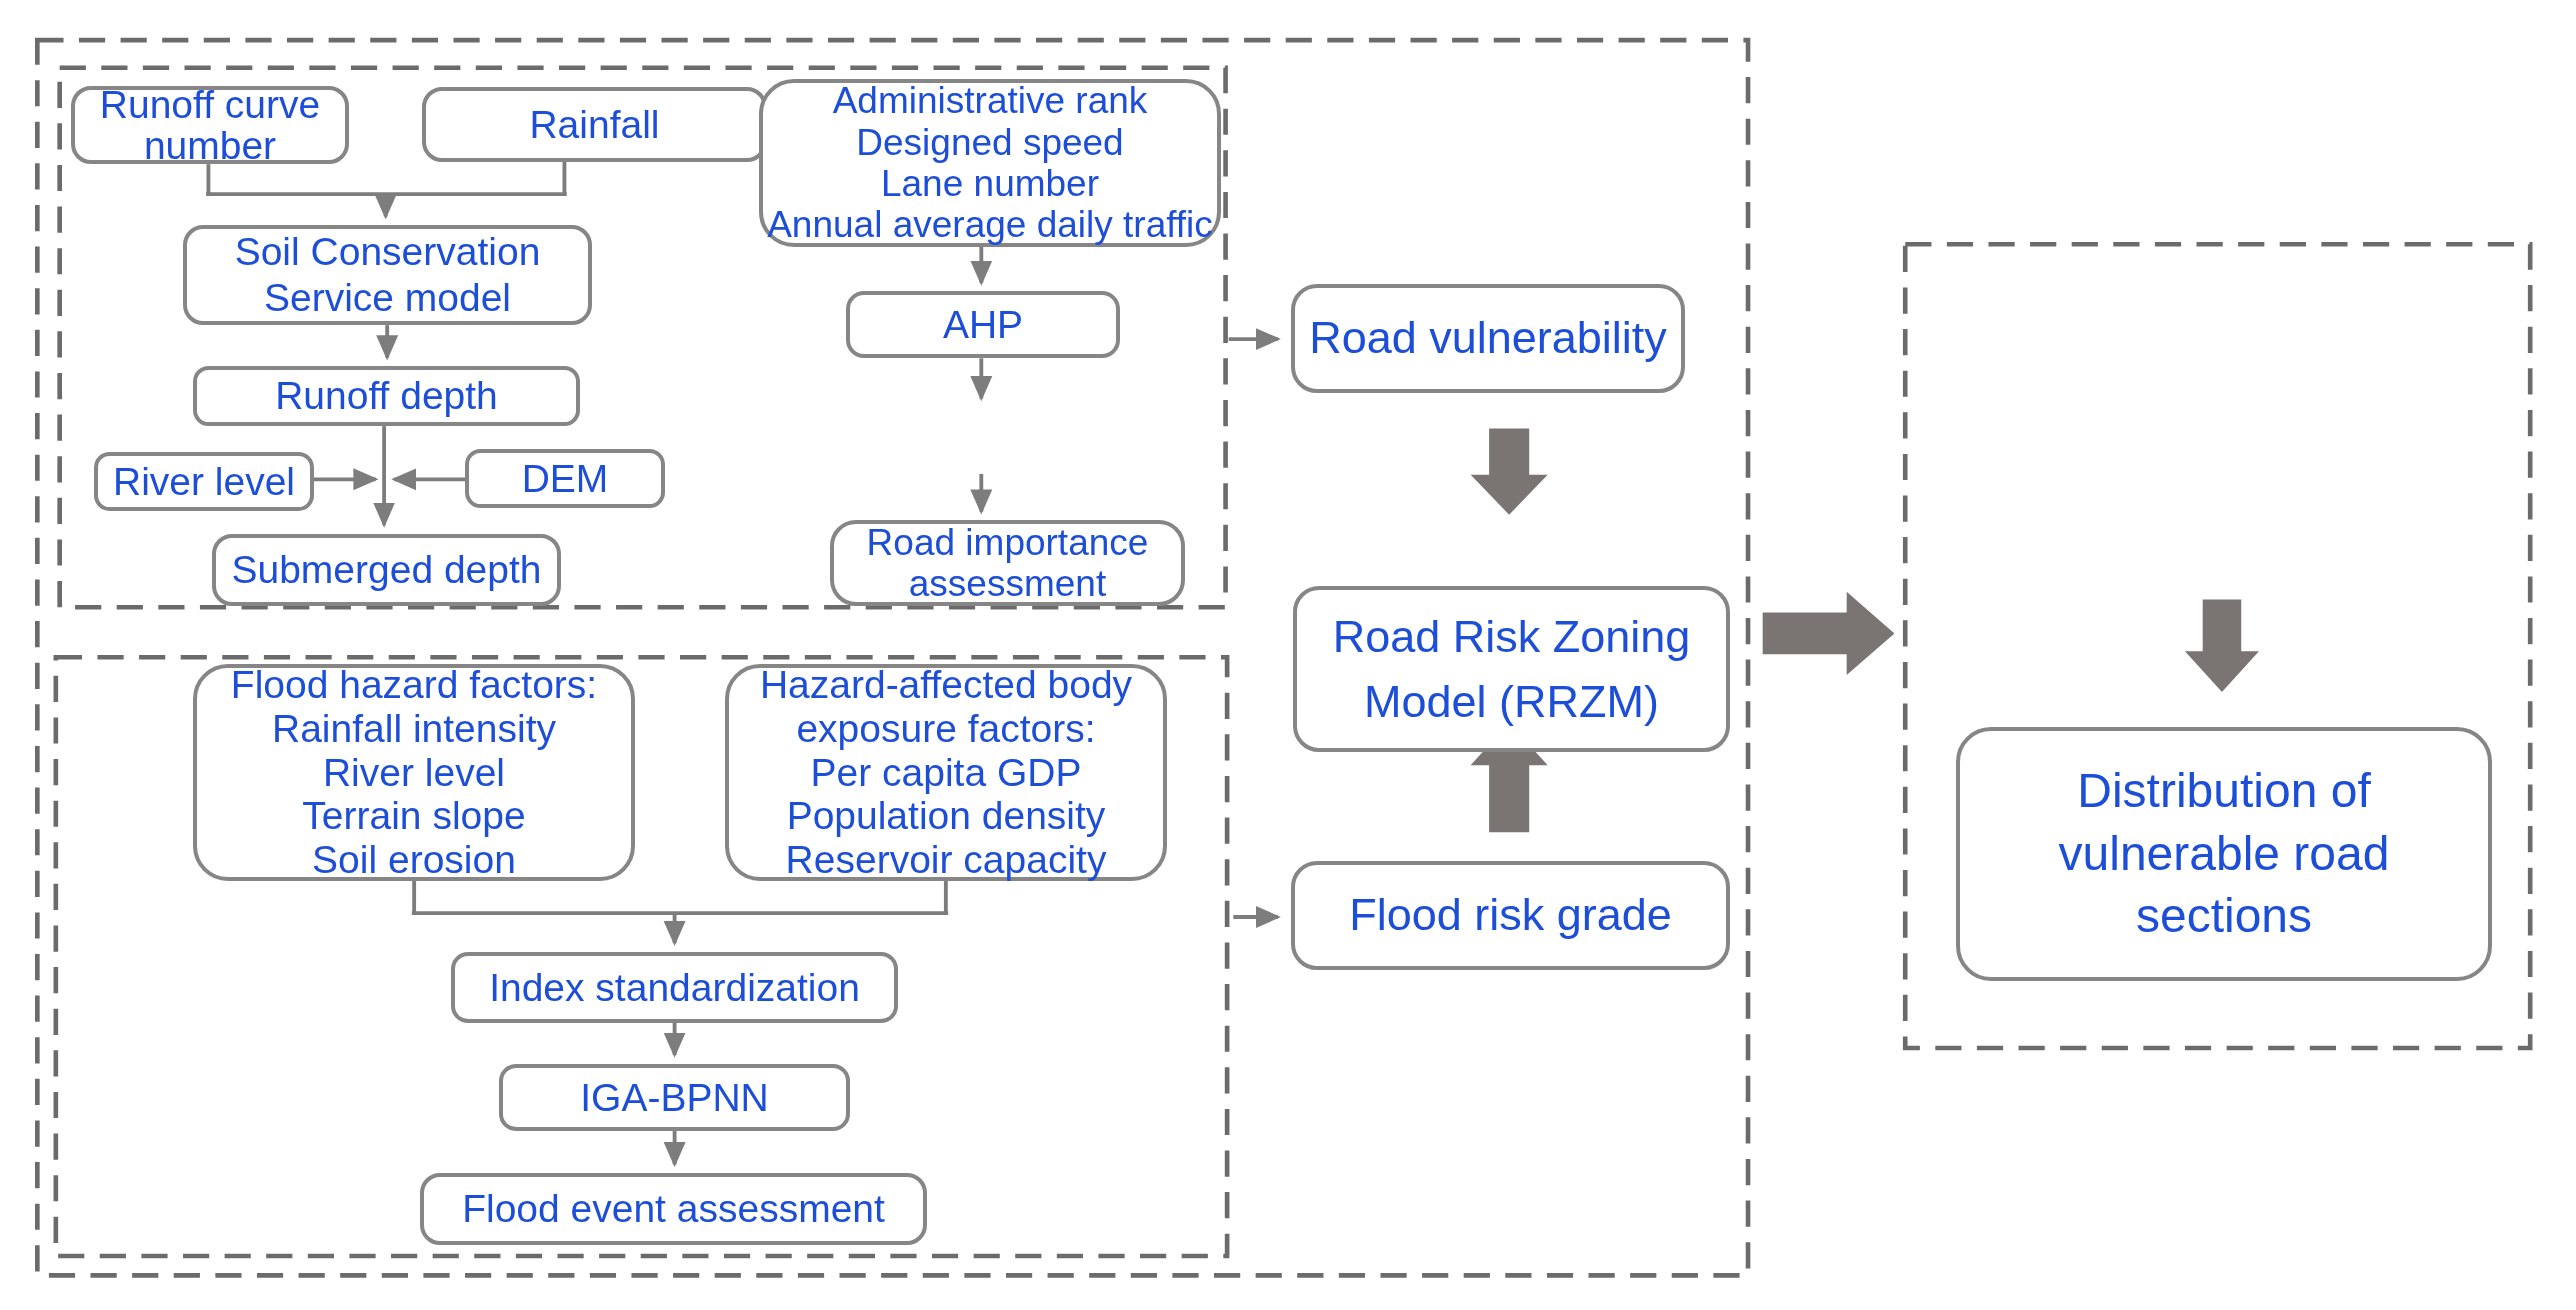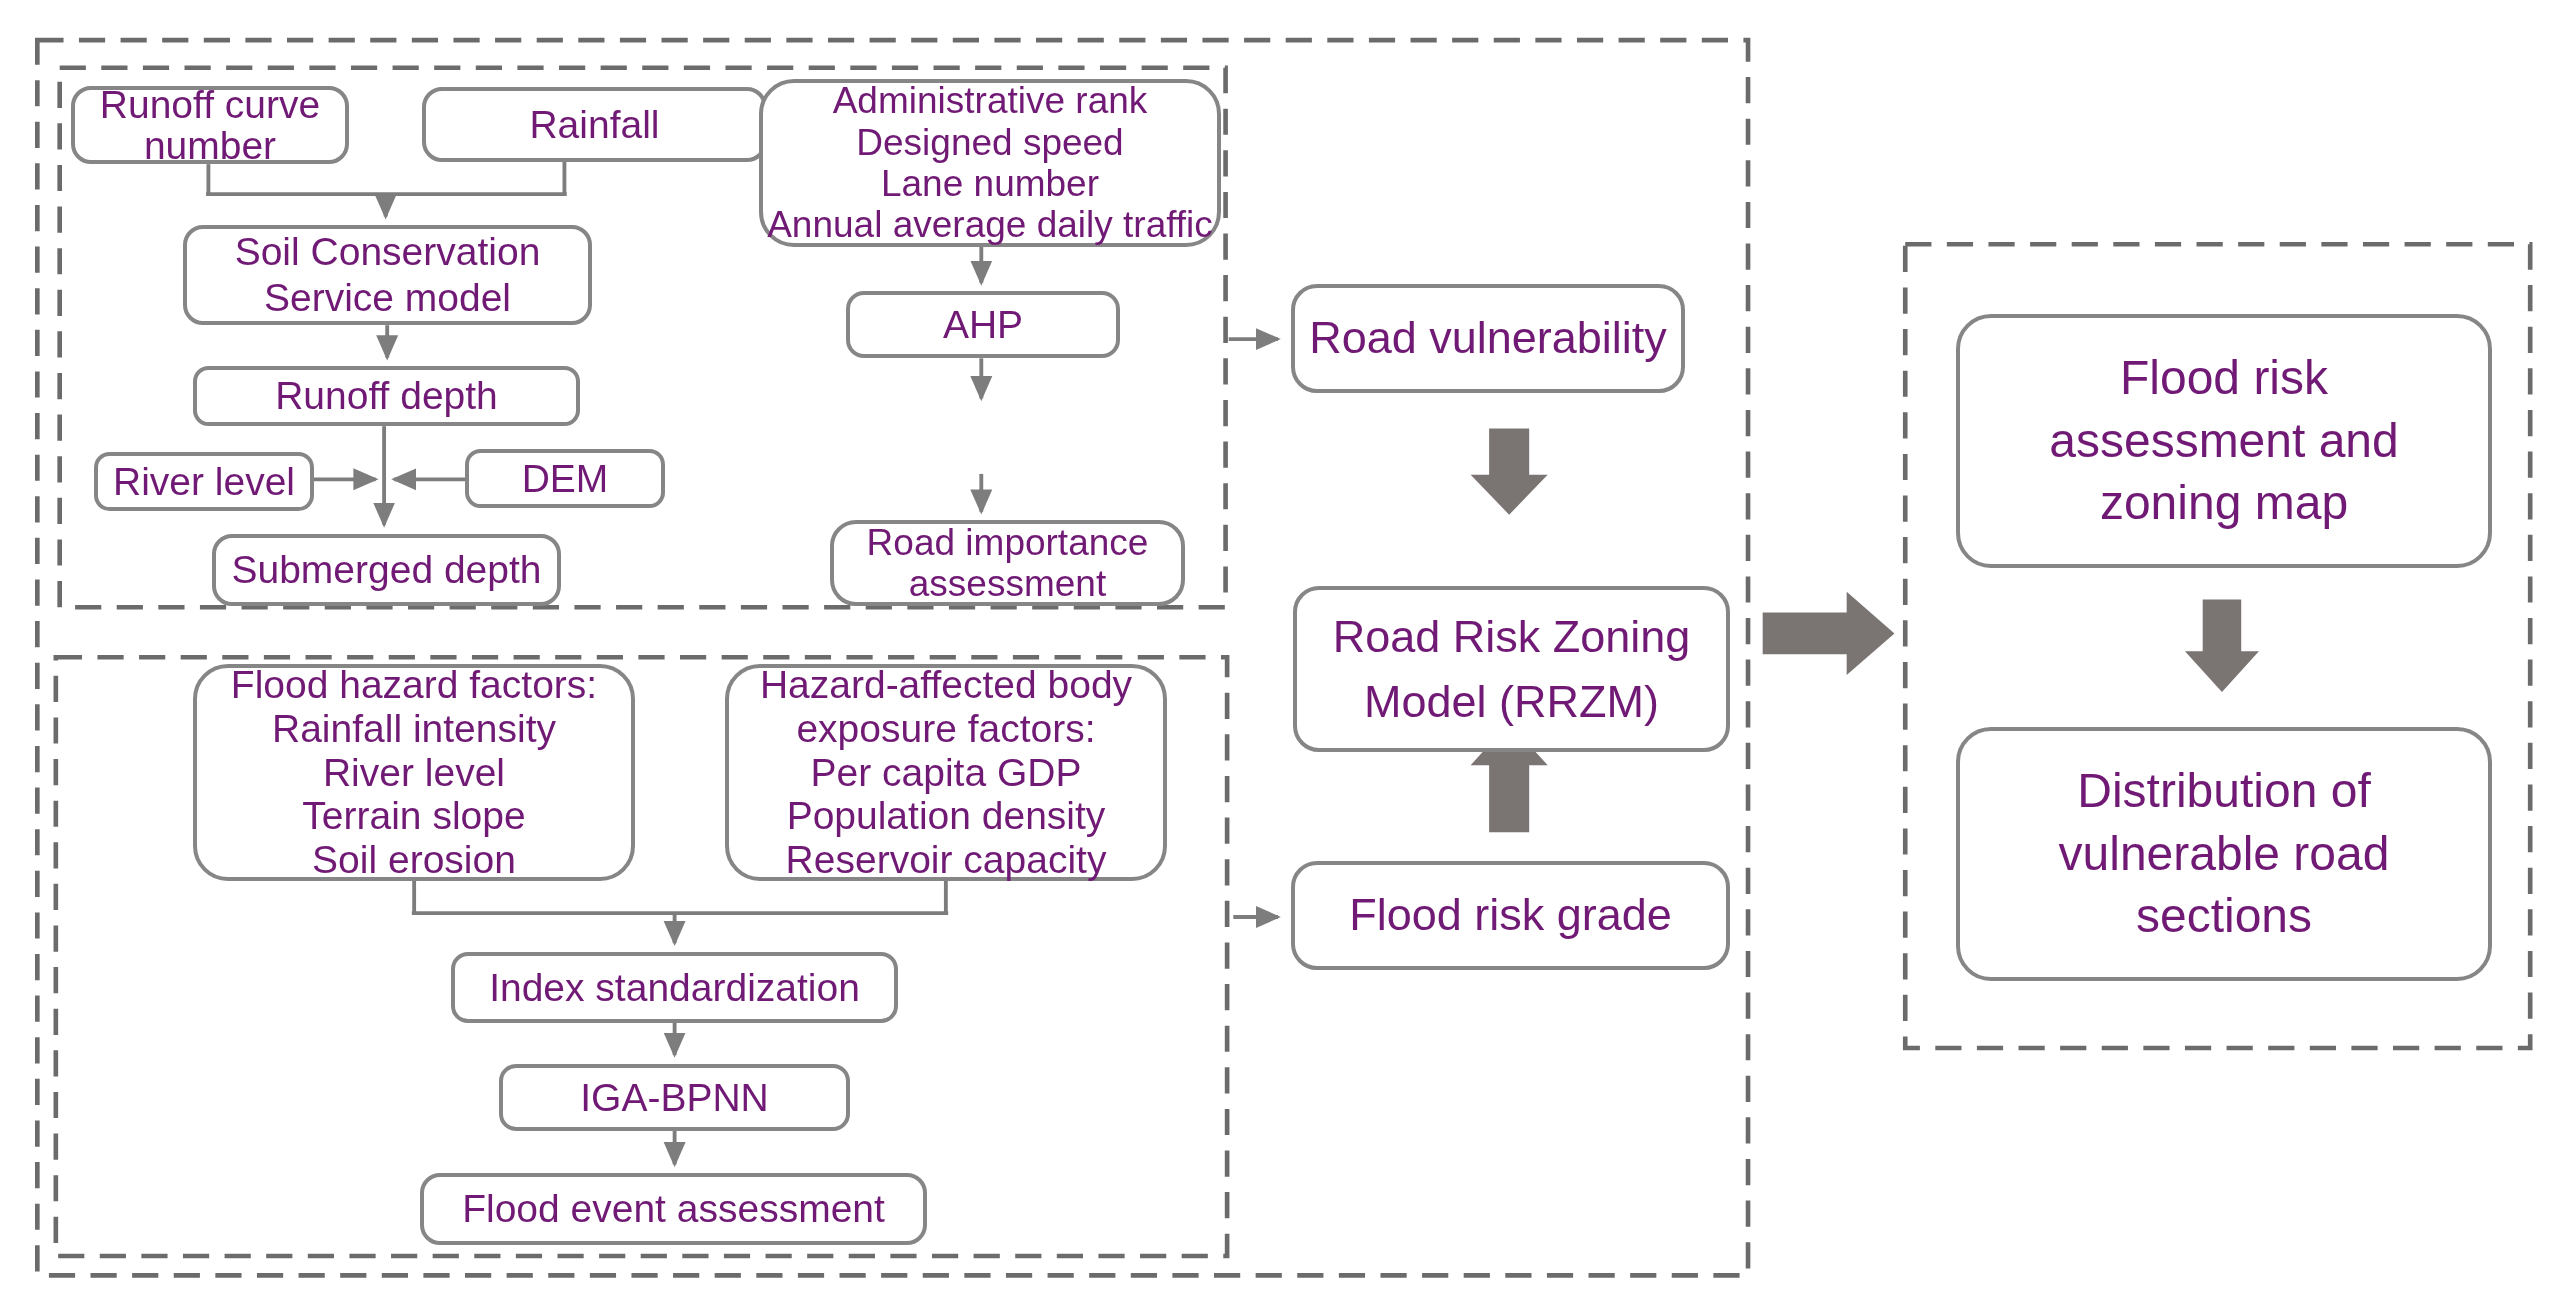--- a/index.html
+++ b/index.html
@@ -12,21 +12,21 @@
   }
   .wires{position:absolute;left:0;top:0;width:2576px;height:1310px;}
   .node{
     position:absolute;
     box-sizing:border-box;
     background:#ffffff;
     border:4.6px solid #868686;
     border-radius:20px;
     display:flex;align-items:center;justify-content:center;
     text-align:center;
-    color:#701a75;
+    color:#1d4ed8;
     font-size:39px;
     line-height:1.12;
     white-space:pre-line;
     letter-spacing:0px;
   }
   .r-lg{border-radius:35px;text-align:center;}
   .r-md{border-radius:26px;}
   .fs-mid{font-size:45px;}
   .fs-big{font-size:48px;line-height:1.3;}
   .lh-loose{line-height:1.45;}
@@ -127,22 +127,19 @@
 
   <div class="node" style="left:420px;top:1173px;width:507px;height:72px;">Flood event assessment</div>
 
   <div class="node fs-mid r-md" style="left:1291px;top:284px;width:394px;height:109px;">Road vulnerability</div>
 
   <div class="node fs-mid r-md lh-loose" style="left:1293px;top:550px;width:437px;height:166px;margin-top:36px;">Road Risk Zoning
 Model (RRZM)</div>
 
   <div class="node fs-mid r-md" style="left:1291px;top:861px;width:439px;height:109px;">Flood risk grade</div>
 
-  <div class="node fs-big r-lg" style="left:1956px;top:314px;width:536px;height:254px;">Flood risk
-assessment and
-zoning map</div>
 
   <div class="node fs-big r-lg" style="left:1956px;top:727px;width:536px;height:254px;">Distribution of
 vulnerable road
 sections</div>
 
 </div>
 
 
 </body></html>

